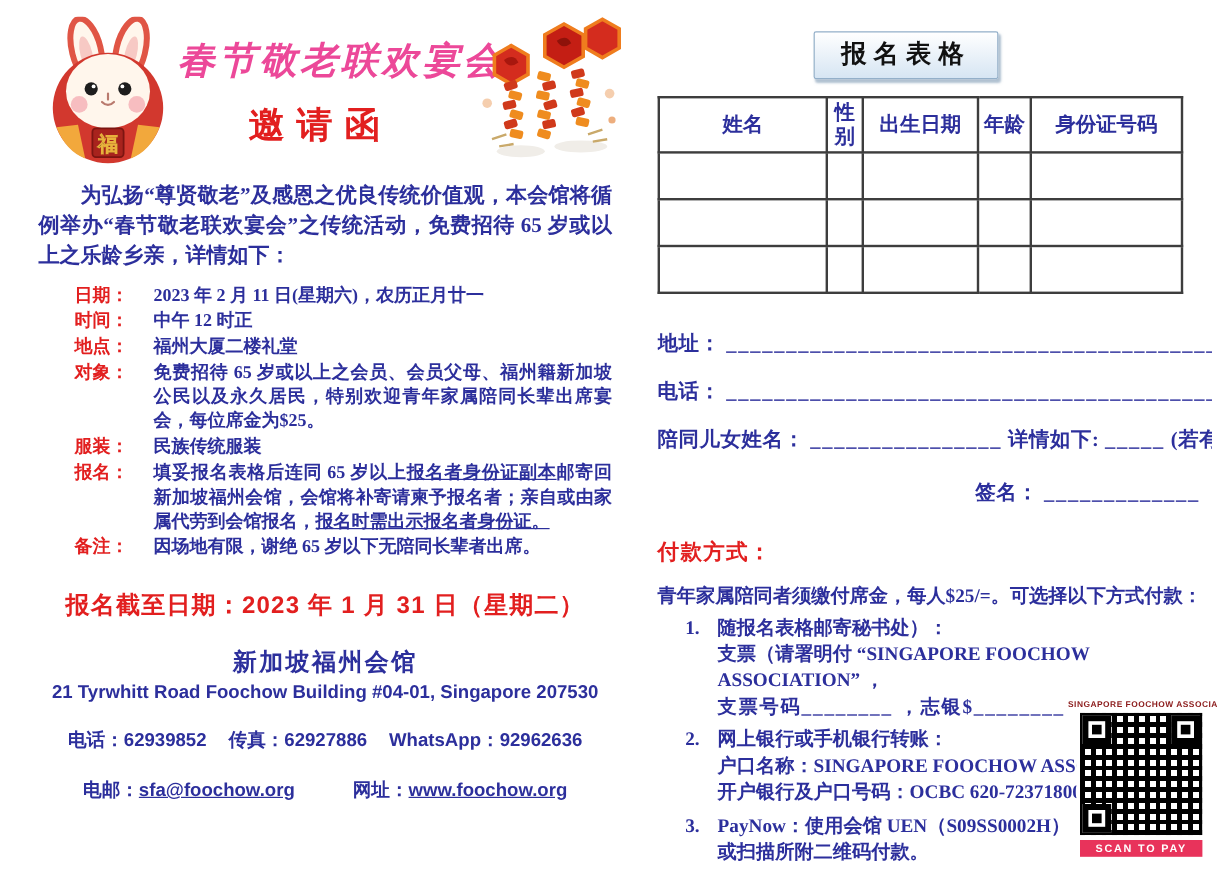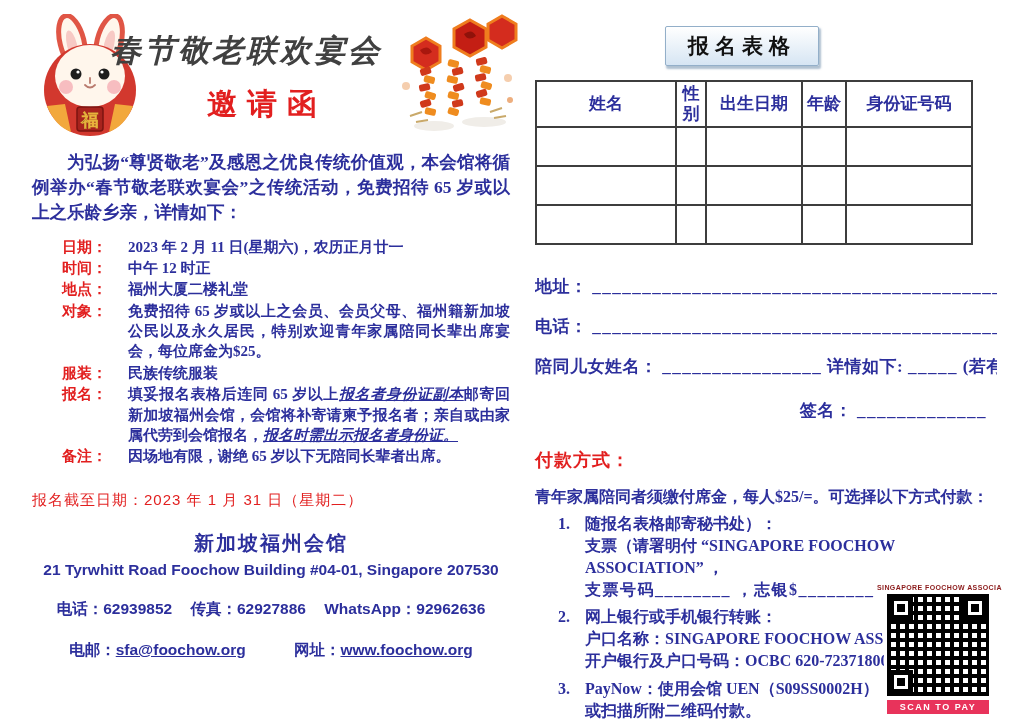--- a/index.html
+++ b/index.html
@@ -3,49 +3,49 @@
 <meta charset="utf-8">
 <style>
   html,body { margin:0; padding:0; background:#ffffff; }
   .page { position:relative; width:1024px; height:724px; background:#fff; overflow:hidden;
           font-family:"Liberation Serif", serif; font-weight:bold; color:#2c2f9c; }
 
   
   .left-col { position:absolute; left:32px; top:10px; width:478px; }
   .masthead { position:relative; height:132px; }
   .mascot { position:absolute; left:0px; top:4px; }
-  .main-title { position:absolute; left:78px; top:20px; width:310px; text-align:left;
+  .main-title { position:absolute; left:78px; top:20px; width:310px; text-align:right;
                 font-family:Liberation Sans, sans-serif; font-style:italic; font-weight:bold;
-                font-size:31px; color:#404040; letter-spacing:3px; white-space:nowrap; }
+                font-size:31px; color:#ec4899; letter-spacing:3px; white-space:nowrap; }
   .sub-title { position:absolute; left:110px; top:74px; width:250px; text-align:center;
                font-family:"Liberation Sans", sans-serif; font-weight:bold;
                font-size:30px; color:#e21f1f; letter-spacing:10px; }
   .firecrackers { position:absolute; right:-8px; top:-2px; }
 
   .intro { margin-top:8px; font-size:17.5px; line-height:1.42; text-align:justify; text-indent:2em; }
 
   .details { margin-top:12px; }
   .detail-row { display:flex; font-size:15px; line-height:1.36; margin-bottom:1px; }
   .detail-label { color:#e21f1f; width:66px; flex:none; margin-left:30px; }
   .detail-text { flex:1; text-align:justify; }
-  .u { text-decoration:underline;font-style:italic; }
-
-  .deadline { margin-top:24px; color:#e21f1f; font-size:15px;
-              font-family:"Liberation Sans", sans-serif; font-weight:normal; letter-spacing:1px; }
+  .u { text-decoration:underline; }
+
+  .deadline { margin-top:24px; text-align:center; color:#e21f1f; font-size:20px;
+              font-family:"Liberation Sans", sans-serif; font-weight:bold; letter-spacing:1px; }
 
   .footer { margin-top:20px; text-align:center; font-family:"Liberation Sans", sans-serif; font-weight:bold; }
   .footer-org { font-size:20px; letter-spacing:2px; }
   .footer-addr { font-size:15.5px; margin-top:4px; }
   .footer-line { font-size:15.5px; margin-top:20px; }
   .footer-line .gap { display:inline-block; width:14px; }
   .footer-line .biggap { display:inline-block; width:44px; }
   .link { text-decoration:underline; cursor:pointer; }
 
   
-  .right-col { position:absolute; left:535px; top:14px; width:462px; height:706px; }
+  .right-col { position:absolute; left:548px; top:14px; width:462px; height:706px; }
   .form-title { margin:12px 0 0 130px; width:152px; height:38px; line-height:38px; text-align:center;
                 font-family:"Liberation Sans", sans-serif; font-weight:bold; font-size:21px; color:#111;
                 letter-spacing:6px; background:linear-gradient(#ffffff,#d6e5f3);
                 border:1px solid #93afc9; border-radius:2px; box-shadow:1.5px 2.5px 2px rgba(110,140,170,.55); }
 
   .reg-table { margin-top:14px; border-collapse:collapse; table-layout:fixed; width:436px; }
   .reg-table th, .reg-table td { border:2px solid #3d3d3d; padding:0; }
   .reg-table th { height:44px; font-size:17px; color:#2c2f9c; font-weight:bold; text-align:center; line-height:1.15; }
   .reg-table td { height:37px; }
 

